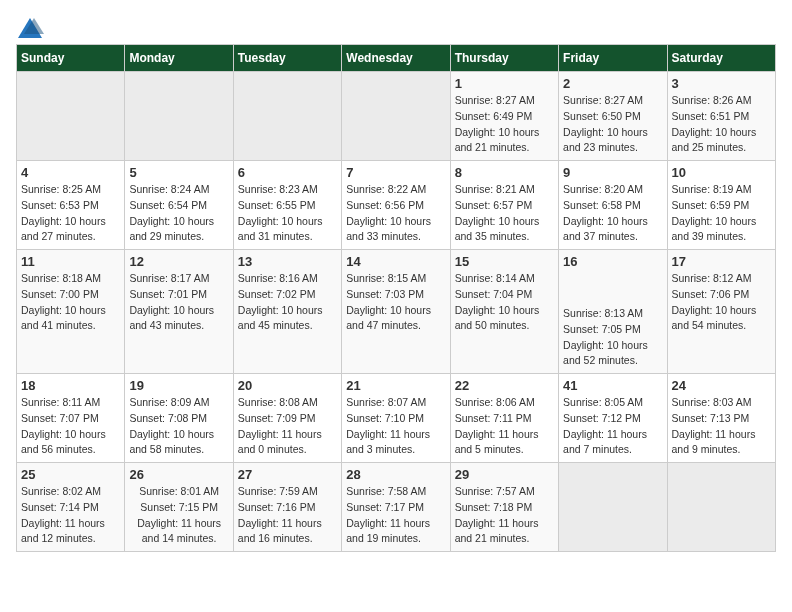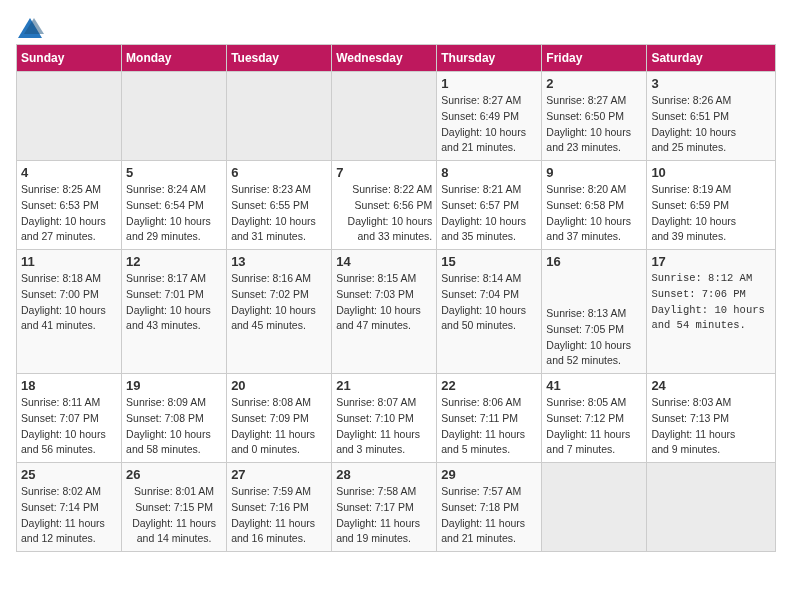--- a/index.html
+++ b/index.html
@@ -47,21 +47,21 @@
     .sub-title {
       font-size: 14px;
       color: #555;
     }
     table {
       width: 100%;
       border-collapse: collapse;
       font-size: 11px;
     }
     thead tr th {
-      background-color: #be185d;
+      background-color: #14532d;
       color: #fff;
       padding: 6px 4px;
       text-align: left;
       font-size: 12px;
       font-weight: bold;
       border: 1px solid #ccc;
     }
     tbody tr td {
       border: 1px solid #ccc;
       padding: 4px 4px;
@@ -168,21 +168,21 @@
         </td>
         <td>
           <div class="day-number">6</div>
           <div class="day-info" style="white-space: pre-line;">Sunrise: 8:23 AM
 Sunset: 6:55 PM
 Daylight: 10 hours
 and 31 minutes.</div>
         </td>
         <td>
           <div class="day-number">7</div>
-          <div class="day-info" style="white-space: pre-line; text-align: right;">Sunrise: 8:22 AM
+          <div class="day-info" style="white-space: pre-line;">Sunrise: 8:22 AM
 Sunset: 6:56 PM
 Daylight: 10 hours
 and 33 minutes.</div>
         </td>
         <td>
           <div class="day-number">8</div>
           <div class="day-info" style="white-space: pre-line;">Sunrise: 8:21 AM
 Sunset: 6:57 PM
 Daylight: 10 hours
 and 35 minutes.</div>
@@ -240,21 +240,21 @@
         </td>
         <td>
           <div class="day-number">16</div>
           <div class="day-info" style="white-space: pre-line; margin-top: 37px;">Sunrise: 8:13 AM
 Sunset: 7:05 PM
 Daylight: 10 hours
 and 52 minutes.</div>
         </td>
         <td>
           <div class="day-number">17</div>
-          <div class="day-info" style="white-space: pre-line; font-family: Liberation Mono, monospace;">Sunrise: 8:12 AM
+          <div class="day-info" style="white-space: pre-line;">Sunrise: 8:12 AM
 Sunset: 7:06 PM
 Daylight: 10 hours
 and 54 minutes.</div>
         </td>
       </tr>
       <tr>
         <td>
           <div class="day-number">18</div>
           <div class="day-info" style="white-space: pre-line;">Sunrise: 8:11 AM
 Sunset: 7:07 PM

